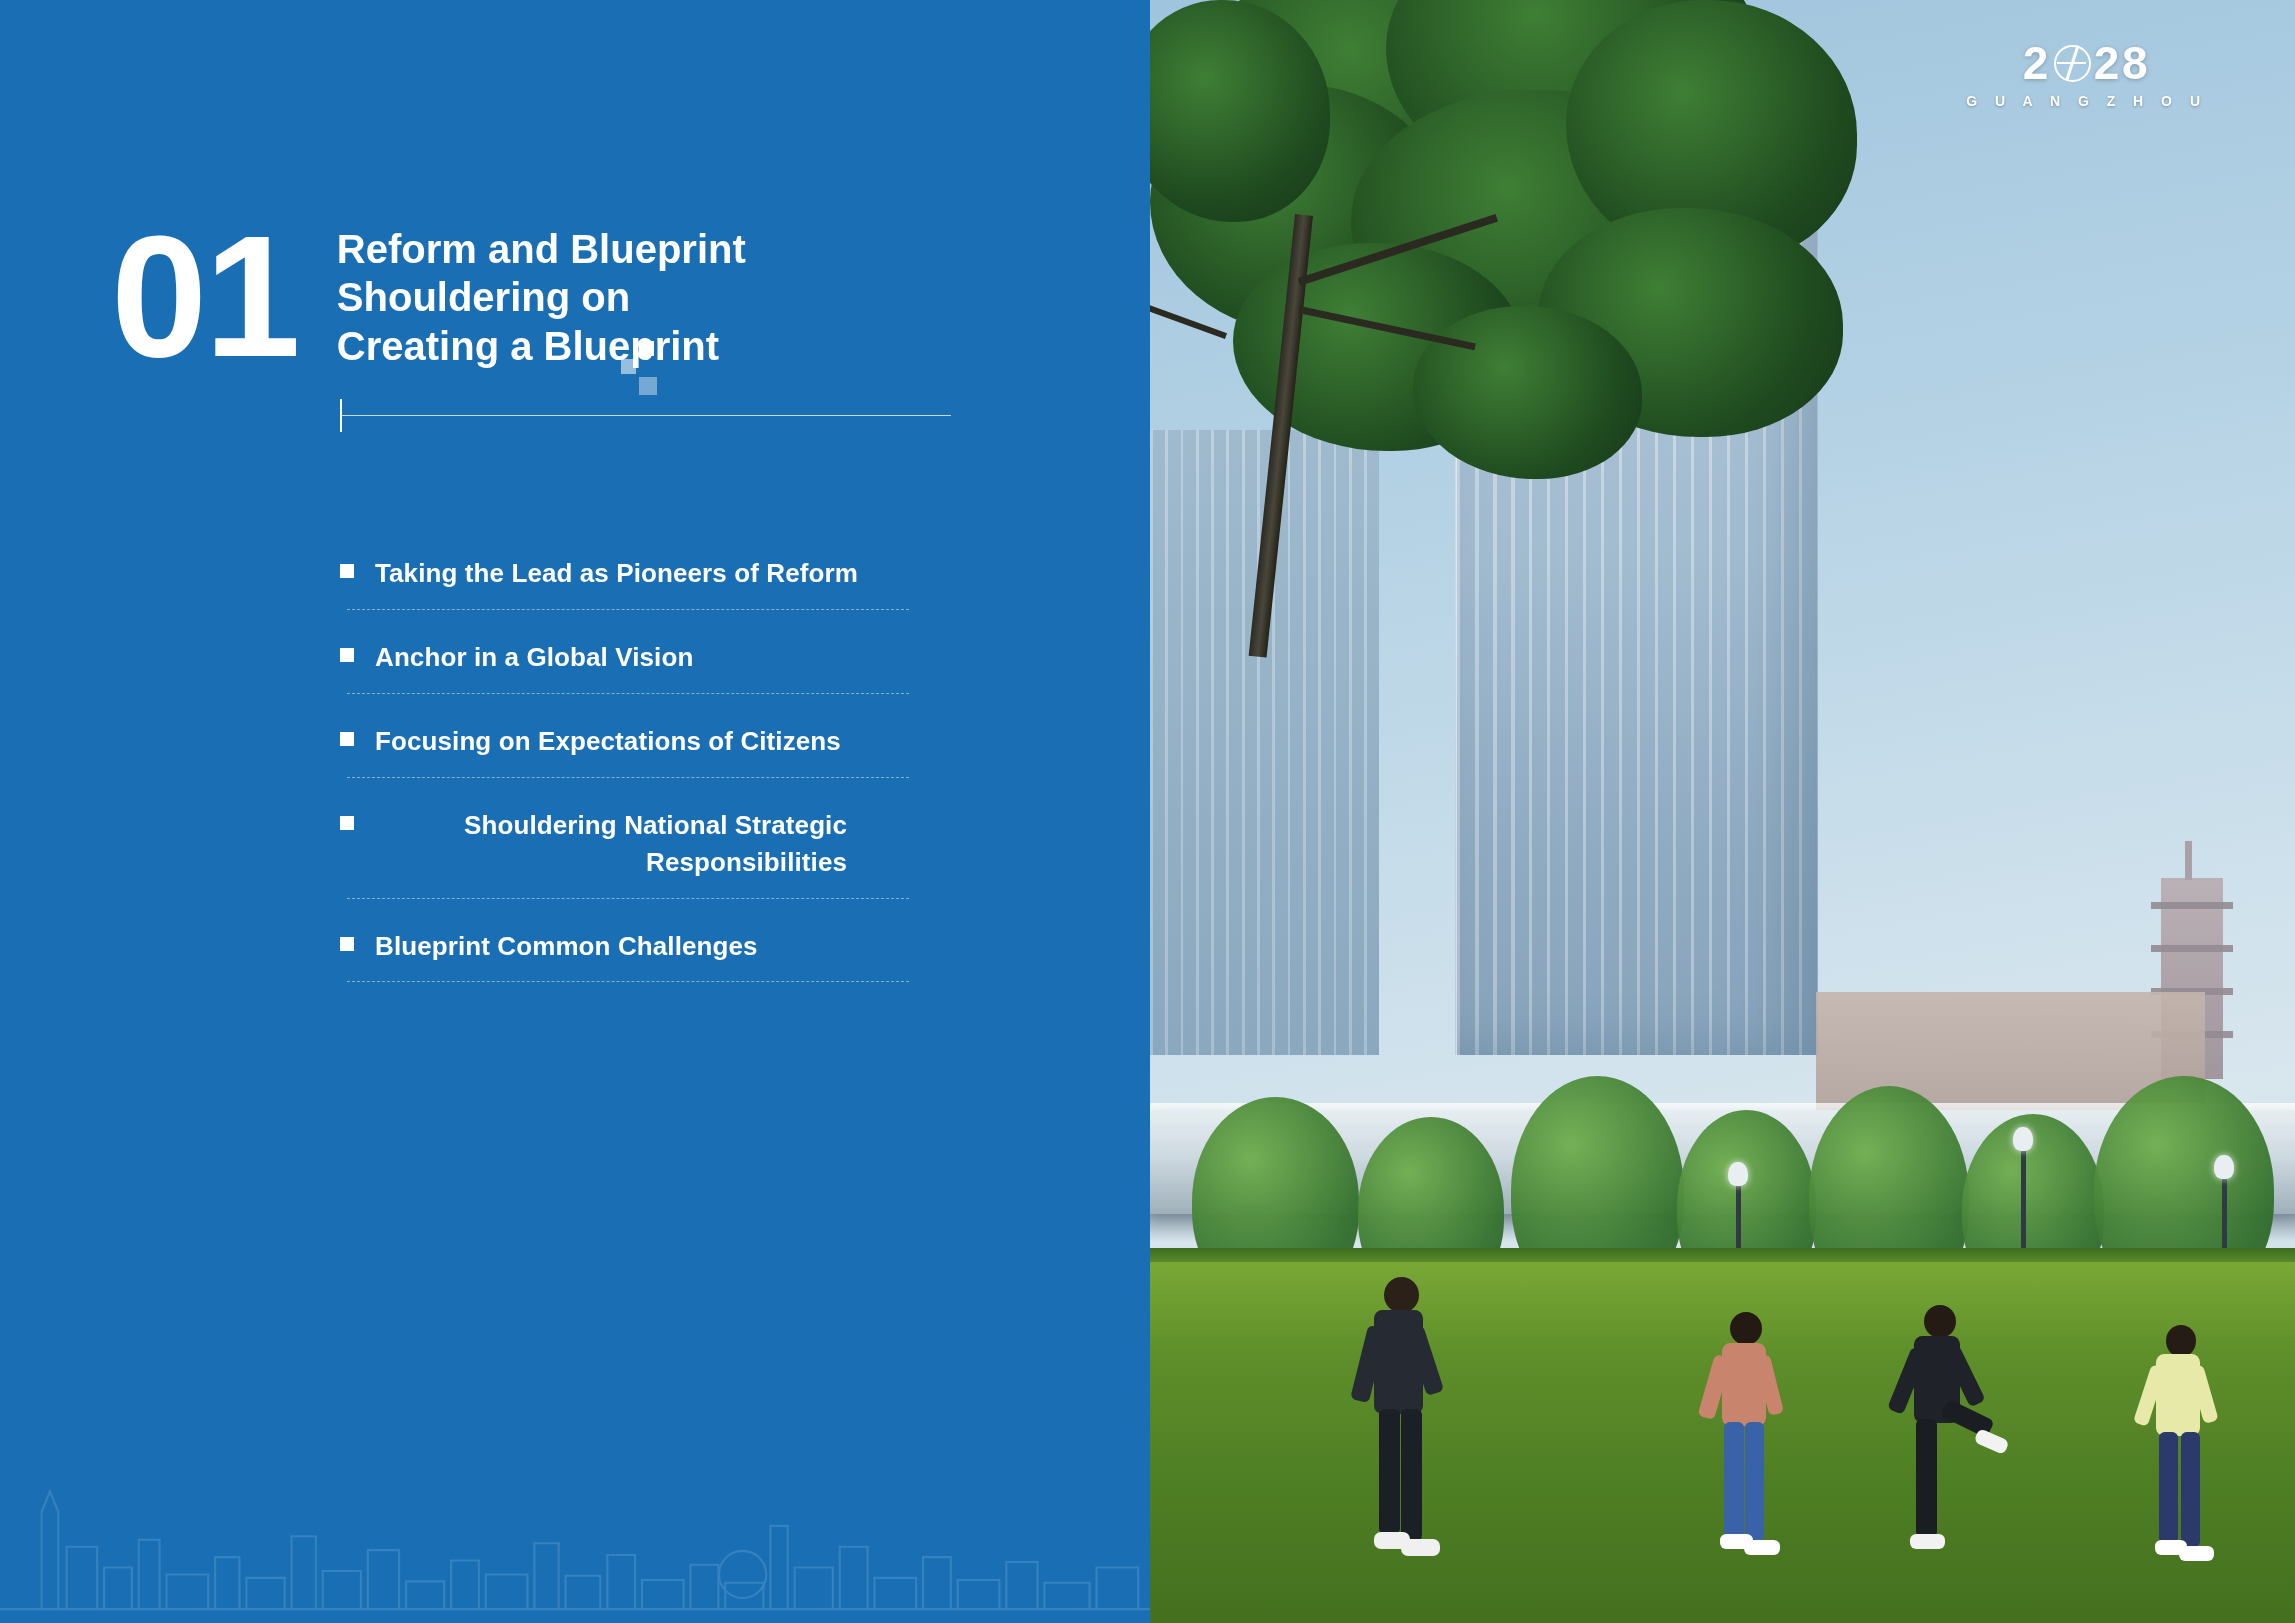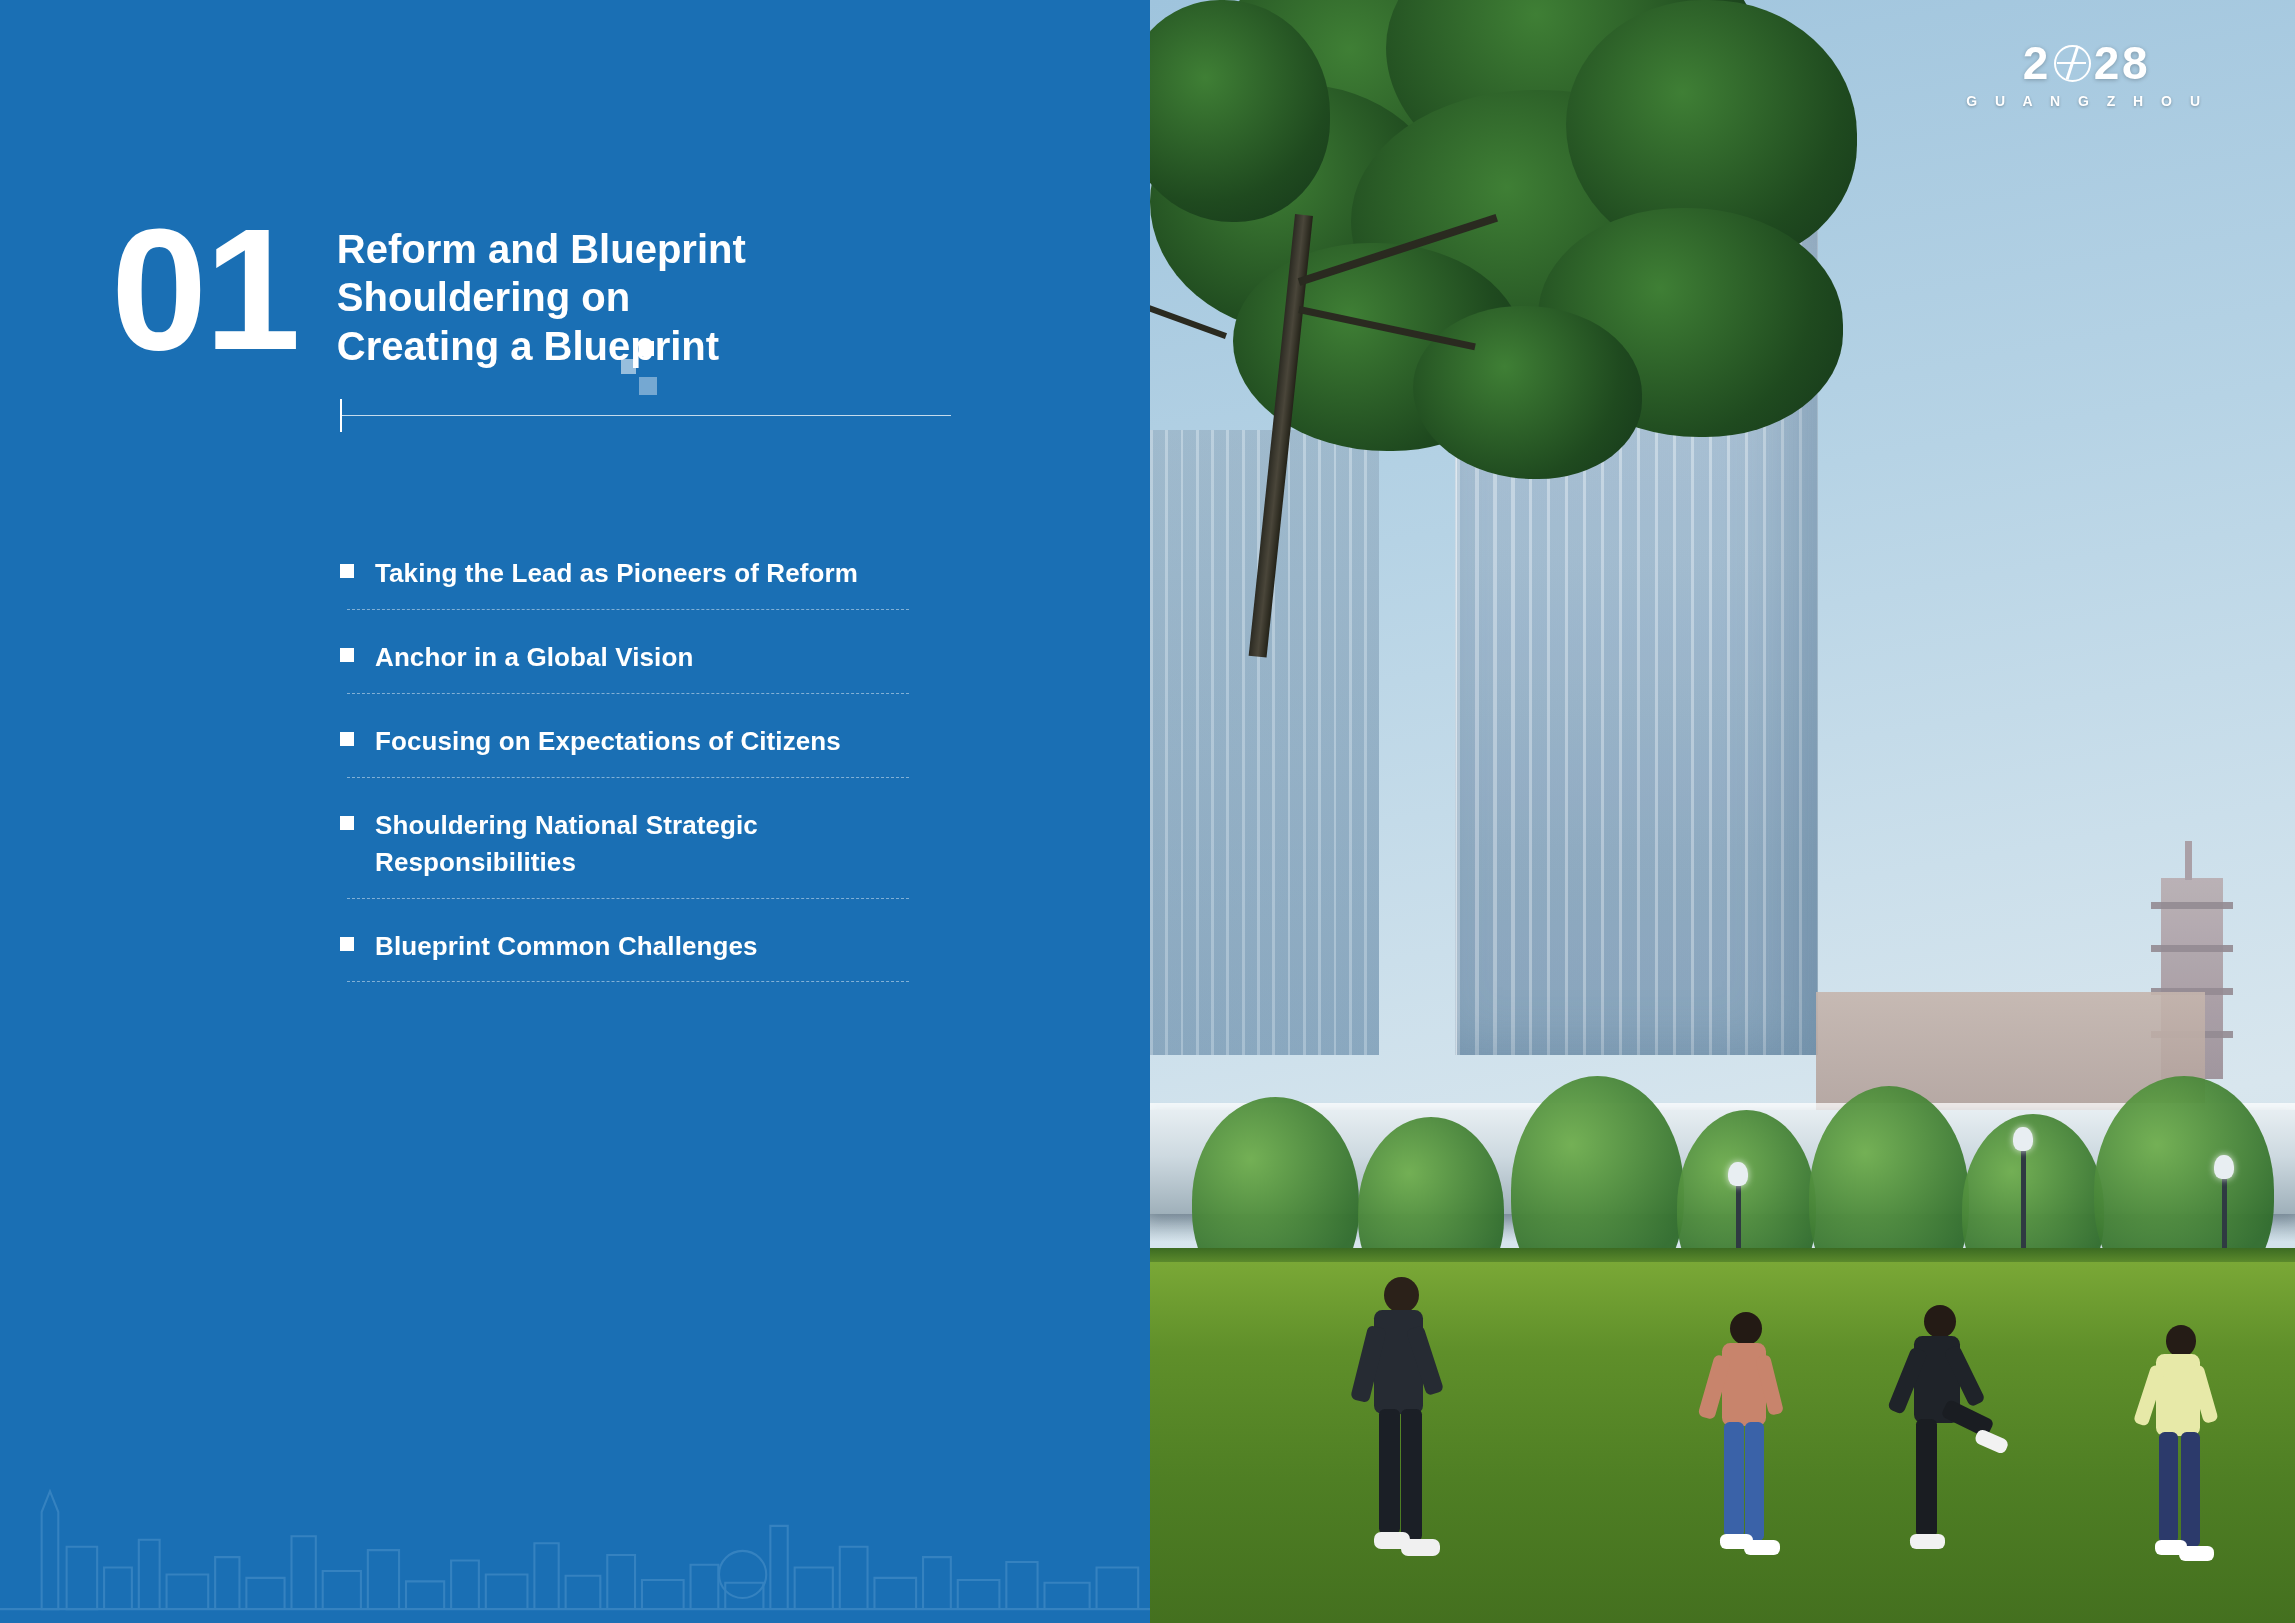--- a/index.html
+++ b/index.html
@@ -45,21 +45,21 @@
 
   .chapter-block {
     position: absolute;
     left: 111px;
     top: 208px;
     width: 874px;
   }
 
   .chapter-row {
     display: flex;
-    align-items: center;
+    align-items: flex-end;
   }
 
   .chapter-number {
     font-size: 173px;
     line-height: 0.86;
     font-weight: bold;
     color: #ffffff;
     letter-spacing: -2.8px;
     margin-right: 39px;
     font-family: "Liberation Sans", sans-serif;
@@ -117,20 +117,21 @@
     height: 33px;
     background: #ffffff;
   }
 
   
   .toc {
     position: absolute;
     left: 340px;
     top: 555px;
     width: 569px;
+    text-align: right;
   }
 
   .toc-item {
     position: relative;
     padding-bottom: 18px;
     margin-bottom: 29px;
   }
   .toc-item:last-child { margin-bottom: 0; }
 
   .toc-row {

